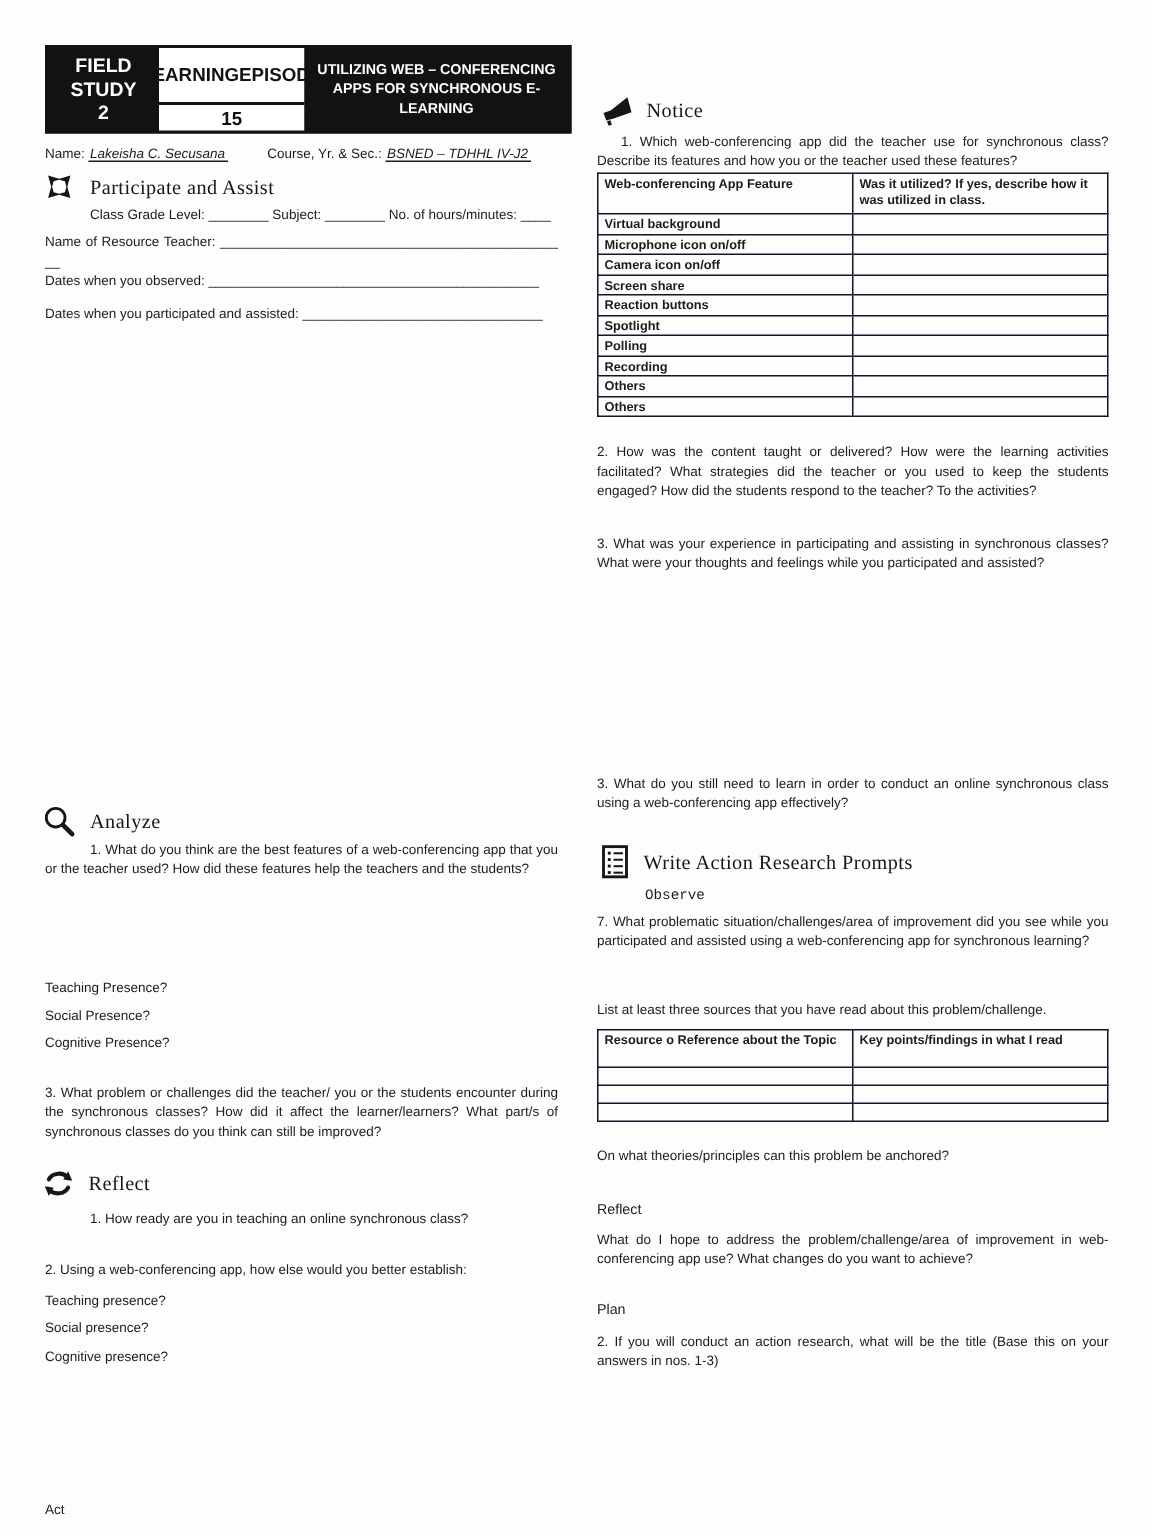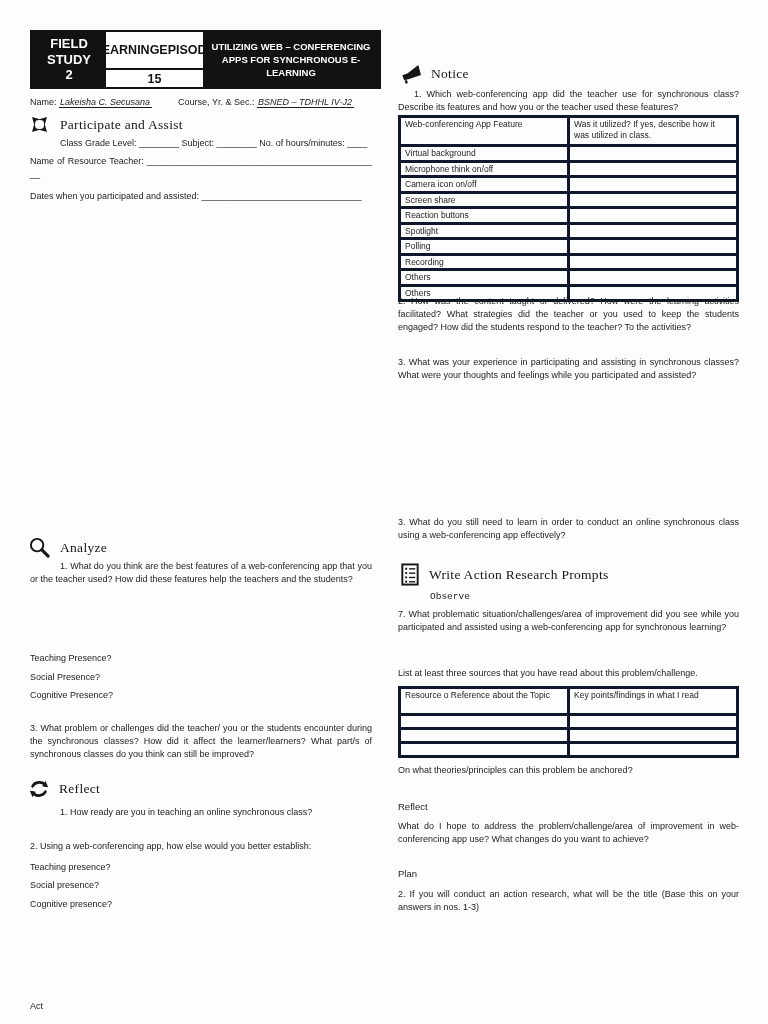--- a/index.html
+++ b/index.html
@@ -26,22 +26,22 @@
   .ind16{text-indent:16px;}
   .h{font-family:"Liberation Serif",serif;font-size:13.5px;letter-spacing:.3px;color:#161616;}
   .shead{display:flex;align-items:center;gap:9px;}
   .lbl{font-size:9.5px;margin:0;}
   .uline{border-bottom:1px solid #1c1c1c;padding:0 2px 0 1px;font-style:italic;}
   .nameline{display:flex;gap:26px;font-size:9px;}
   .colL{left:30px;width:342px;}
   .colR{left:398px;width:341px;}
   
   table{border-collapse:collapse;width:100%;table-layout:fixed;}
-  td,th{border:3px solid #0f172a;font-size:8.5px;line-height:10.5px;padding:1px 4px;
-    vertical-align:top;font-weight:normal;text-align:left;}
+  td,th{border:1px solid #0f172a;font-size:8.5px;line-height:10.5px;padding:1px 4px;
+    vertical-align:top;font-weight:bold;text-align:left;}
   .ftable td{height:10px;}
   .ftable .hrow td{height:24px;}
   .stable td{height:9px;}
   .stable .hrow td{height:22px;}
   .jcell{text-align:justify;}
   .icon{flex:0 0 auto;display:block;}
 </style>
 </head>
 <body>
 
@@ -81,20 +81,21 @@
         <polygon points="12,1 16.5,9 12,6.5 7.5,9" transform="rotate(135 12 12)"></polygon>
         <polygon points="12,1 16.5,9 12,6.5 7.5,9" transform="rotate(225 12 12)"></polygon>
         <polygon points="12,1 16.5,9 12,6.5 7.5,9" transform="rotate(315 12 12)"></polygon>
       </g>
     </svg>
     <span class="h">Participate and Assist</span>
   </div>
   <div class="abs colL" style="top:137px;">
     <p class="t ind30">Class Grade Level: ________ Subject: ________ No. of hours/minutes: ____</p>
     <p class="t" style="margin-top:5px;word-break:break-all;">Name of Resource Teacher: _______________________________________________</p>
+    <p class="t" style="margin-top:0px;word-break:break-all;">Dates when you observed: ____________________________________________</p>
     <p class="t" style="margin-top:9px;word-break:break-all;">Dates when you participated and assisted: ________________________________</p>
   </div>
 
   <div class="abs shead" style="left:400px;top:64px;">
     <svg class="icon" width="22" height="20" viewBox="0 0 24 22">
       <g fill="#161616">
         <path d="M20 1 L23 12 L10 16.5 L4.5 18 L2.5 12.5 L8 10.5 Z"></path>
         <path d="M5 18.5 L7.5 17.7 L8.6 21 L6.2 21.8 Z"></path>
       </g>
     </svg>
@@ -110,21 +111,21 @@
     <tbody>
         <tr class="hrow">
       <td>Web-conferencing App Feature</td>
       <td>Was it utilized? If yes, describe how it was utilized in class.</td>
     </tr>
     <tr>
           <td>Virtual background</td>
           <td></td>
         </tr>
     <tr>
-          <td>Microphone think on/off</td>
+          <td>Microphone icon on/off</td>
           <td></td>
         </tr>
     <tr>
           <td>Camera icon on/off</td>
           <td></td>
         </tr>
     <tr>
           <td>Screen share</td>
           <td></td>
         </tr>

